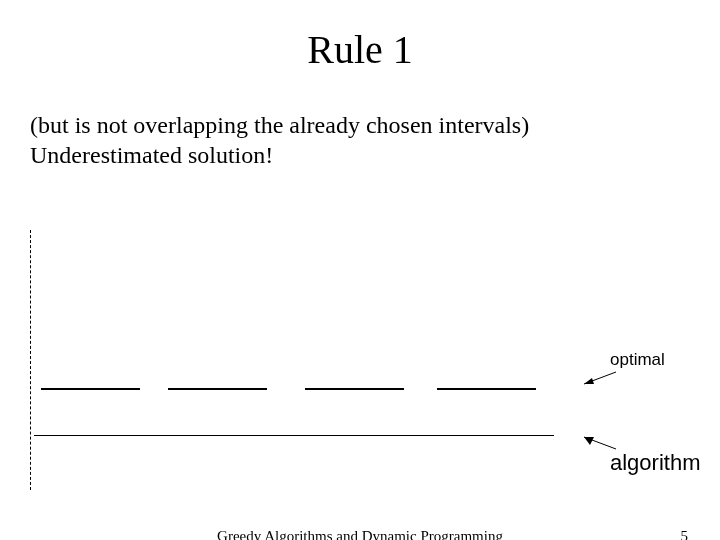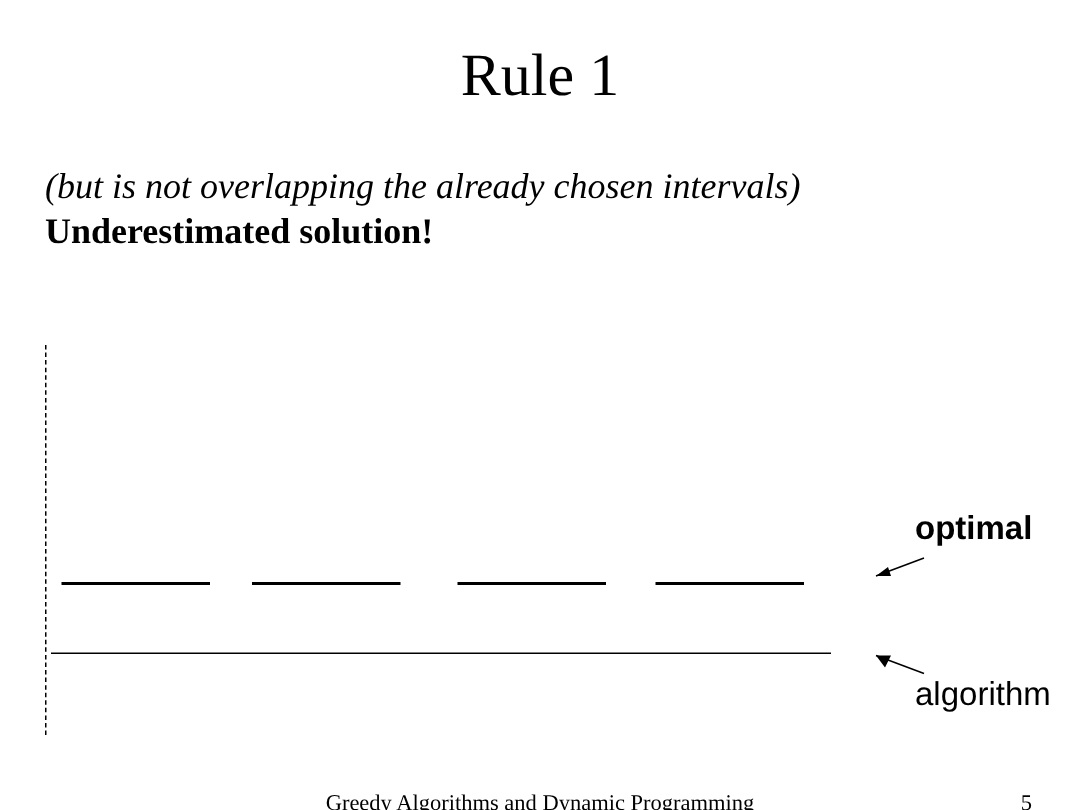--- a/index.html
+++ b/index.html
@@ -1,28 +1,28 @@
 <!DOCTYPE html>
 <html><head>
 <meta charset="utf-8">
 <style>
   * { margin: 0; padding: 0; box-sizing: border-box; }
   html, body { width: 720px; height: 540px; background: #fff; font-family: "Times New Roman", Times, serif; color: #000; }
   .slide { position: relative; width: 656px; height: 540px; }
   .title { position: absolute; top: 26px; left: 0; width: 720px; text-align: center; font-size: 40px; }
   .body-text { position: absolute; top: 110px; left: 30px; width: 660px; font-size: 24px; line-height: 1.25; }
-  .body-text .line2 { font-style: italic; }
-  .body-text .line3 { font-weight: bold; }
+  .body-text .line2 { }
+  .body-text .line3 { font-weight: normal; }
   .diagram { position: absolute; top: 225px; left: 30px; width: 660px; height: 280px; }
   .vdash { position: absolute; left: 0; top: 5px; height: 260px; border-left: 1px dashed #000; }
   .opt-row { position: absolute; top: 163px; left: 0; width: 100%; }
   .seg { position: absolute; top: 0; height: 0; border-top: 2px solid #000; }
   .alg-row { position: absolute; top: 210px; left: 0; width: 100%; }
   .alg-seg { position: absolute; top: 0; height: 0; border-top: 1px solid #000; left: 4px; width: 520px; }
-  .label-optimal { position: absolute; top: 114px; left: 580px; font-family: Arial, Helvetica, sans-serif; font-size: 22px; font-weight: bold; }
+  .label-optimal { position: absolute; top: 125px; left: 580px; font-family: Arial, Helvetica, sans-serif; font-size: 17px; }
   .label-algorithm { position: absolute; top: 225px; left: 580px; font-family: Arial, Helvetica, sans-serif; font-size: 22px; }
   .arrow { position: absolute; }
   .footer { position: absolute; bottom: 12px; left: 0; width: 720px; font-size: 15px; }
   .footer-center { position: absolute; left: 0; width: 720px; text-align: center; }
   .footer-right { position: absolute; right: 32px; }
 </style>
 </head>
 <body>
 
 <div class="slide">

